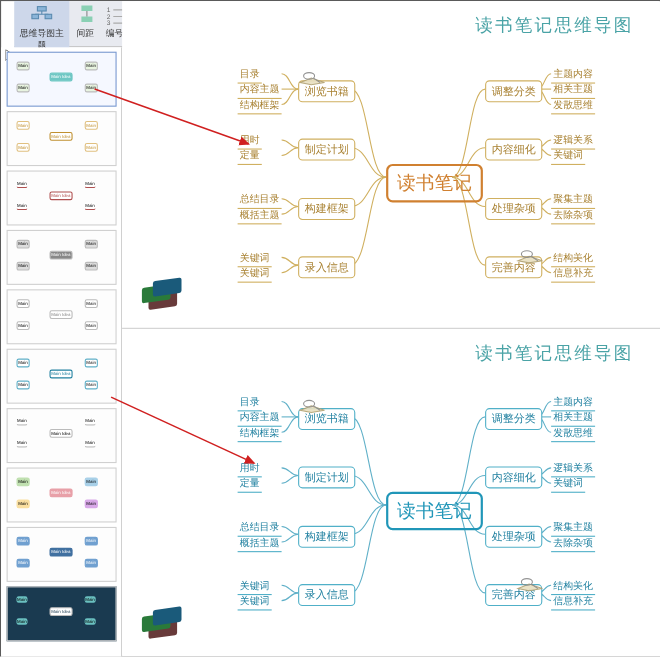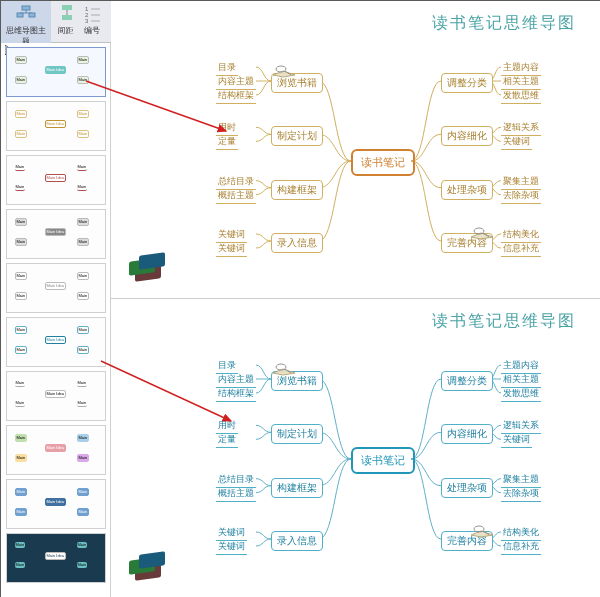--- a/index.html
+++ b/index.html
@@ -1,39 +1,39 @@
 <!DOCTYPE html>
 <html><head>
 <meta charset="utf-8">
 <style>
   * { box-sizing: border-box; margin: 0; padding: 0; }
   body { font-family: "Microsoft YaHei", sans-serif; font-size: 9px; background: #fff; width: 600px; height: 597px; overflow: hidden; position: relative; }
   .outer { border: 1px solid #5a5a5a; width: 600px; height: 597px; position: relative; }
 
   
-  .ribbon { position: absolute; left: 0; top: 0; width: 110px; height: 42px; background: #e8eaf0; border-bottom: 1px solid #c0c0c0; }
+  .ribbon { position: absolute; left: 12px; top: 0; width: 110px; height: 42px; background: #e8eaf0; border-bottom: 1px solid #c0c0c0; }
   .ribbon-btn { display: inline-block; vertical-align: top; text-align: center; font-size: 8px; color: #333; padding: 2px 3px; }
   .rb-icon { width: 20px; height: 20px; margin: 0 auto 2px; }
   .sel { background: #cdd7ea; }
 
   
   .thumbs { position: absolute; left: 0; top: 42px; width: 110px; height: 555px; background: #fff; border-right: 1px solid #d0d0d0; overflow: hidden; }
   .thumb { width: 100px; height: 50px; margin: 4px auto; border: 1px solid #d0d0d0; background: #fdfdfd; position: relative; }
   .thumb.sel2 { border: 1px solid #7a9ad0; background: #f5f8ff; }
   .thumb-box { position: absolute; font-size: 4px; border: 1px solid #bbb; padding: 0 1px; background: #fff; border-radius: 2px; line-height: 6px;}
 
   
   .canvas-top, .canvas-bot { position: absolute; left: 110px; width: 489px; background: #fff; }
   .canvas-top { top: 0; height: 298px; border-bottom: 1px solid #ccc; }
   .canvas-bot { top: 298px; height: 298px; }
   .title { color: #4aa3a6; font-size: 16px; letter-spacing: 2px; position: absolute; right: 24px; top: 12px; }
 
   
   .mm { position: absolute; }
-  .center { border: 2px solid; border-radius: 6px; padding: 4px 8px; font-size: 11px; position: absolute; }
+  .center { border: 2px solid; border-radius: 6px; padding: 4px 8px; font-size: 17px; position: absolute; }
   .bnode { border: 1px solid; border-radius: 4px; padding: 2px 5px; font-size: 10px; background: #fff; position: absolute; white-space: nowrap; }
   .leaf { font-size: 9px; position: absolute; white-space: nowrap; border-bottom: 1px solid; padding: 0 2px 1px; }
   .line { position: absolute; stroke-width: 1; fill: none; }
 
   
   .c-or .center { border-color: #d08030; color: #d08030; }
   .c-or .bnode { border-color: #d0b060; color: #a88030; }
   .c-or .leaf { border-color: #d0b060; color: #a88030; }
 
   

